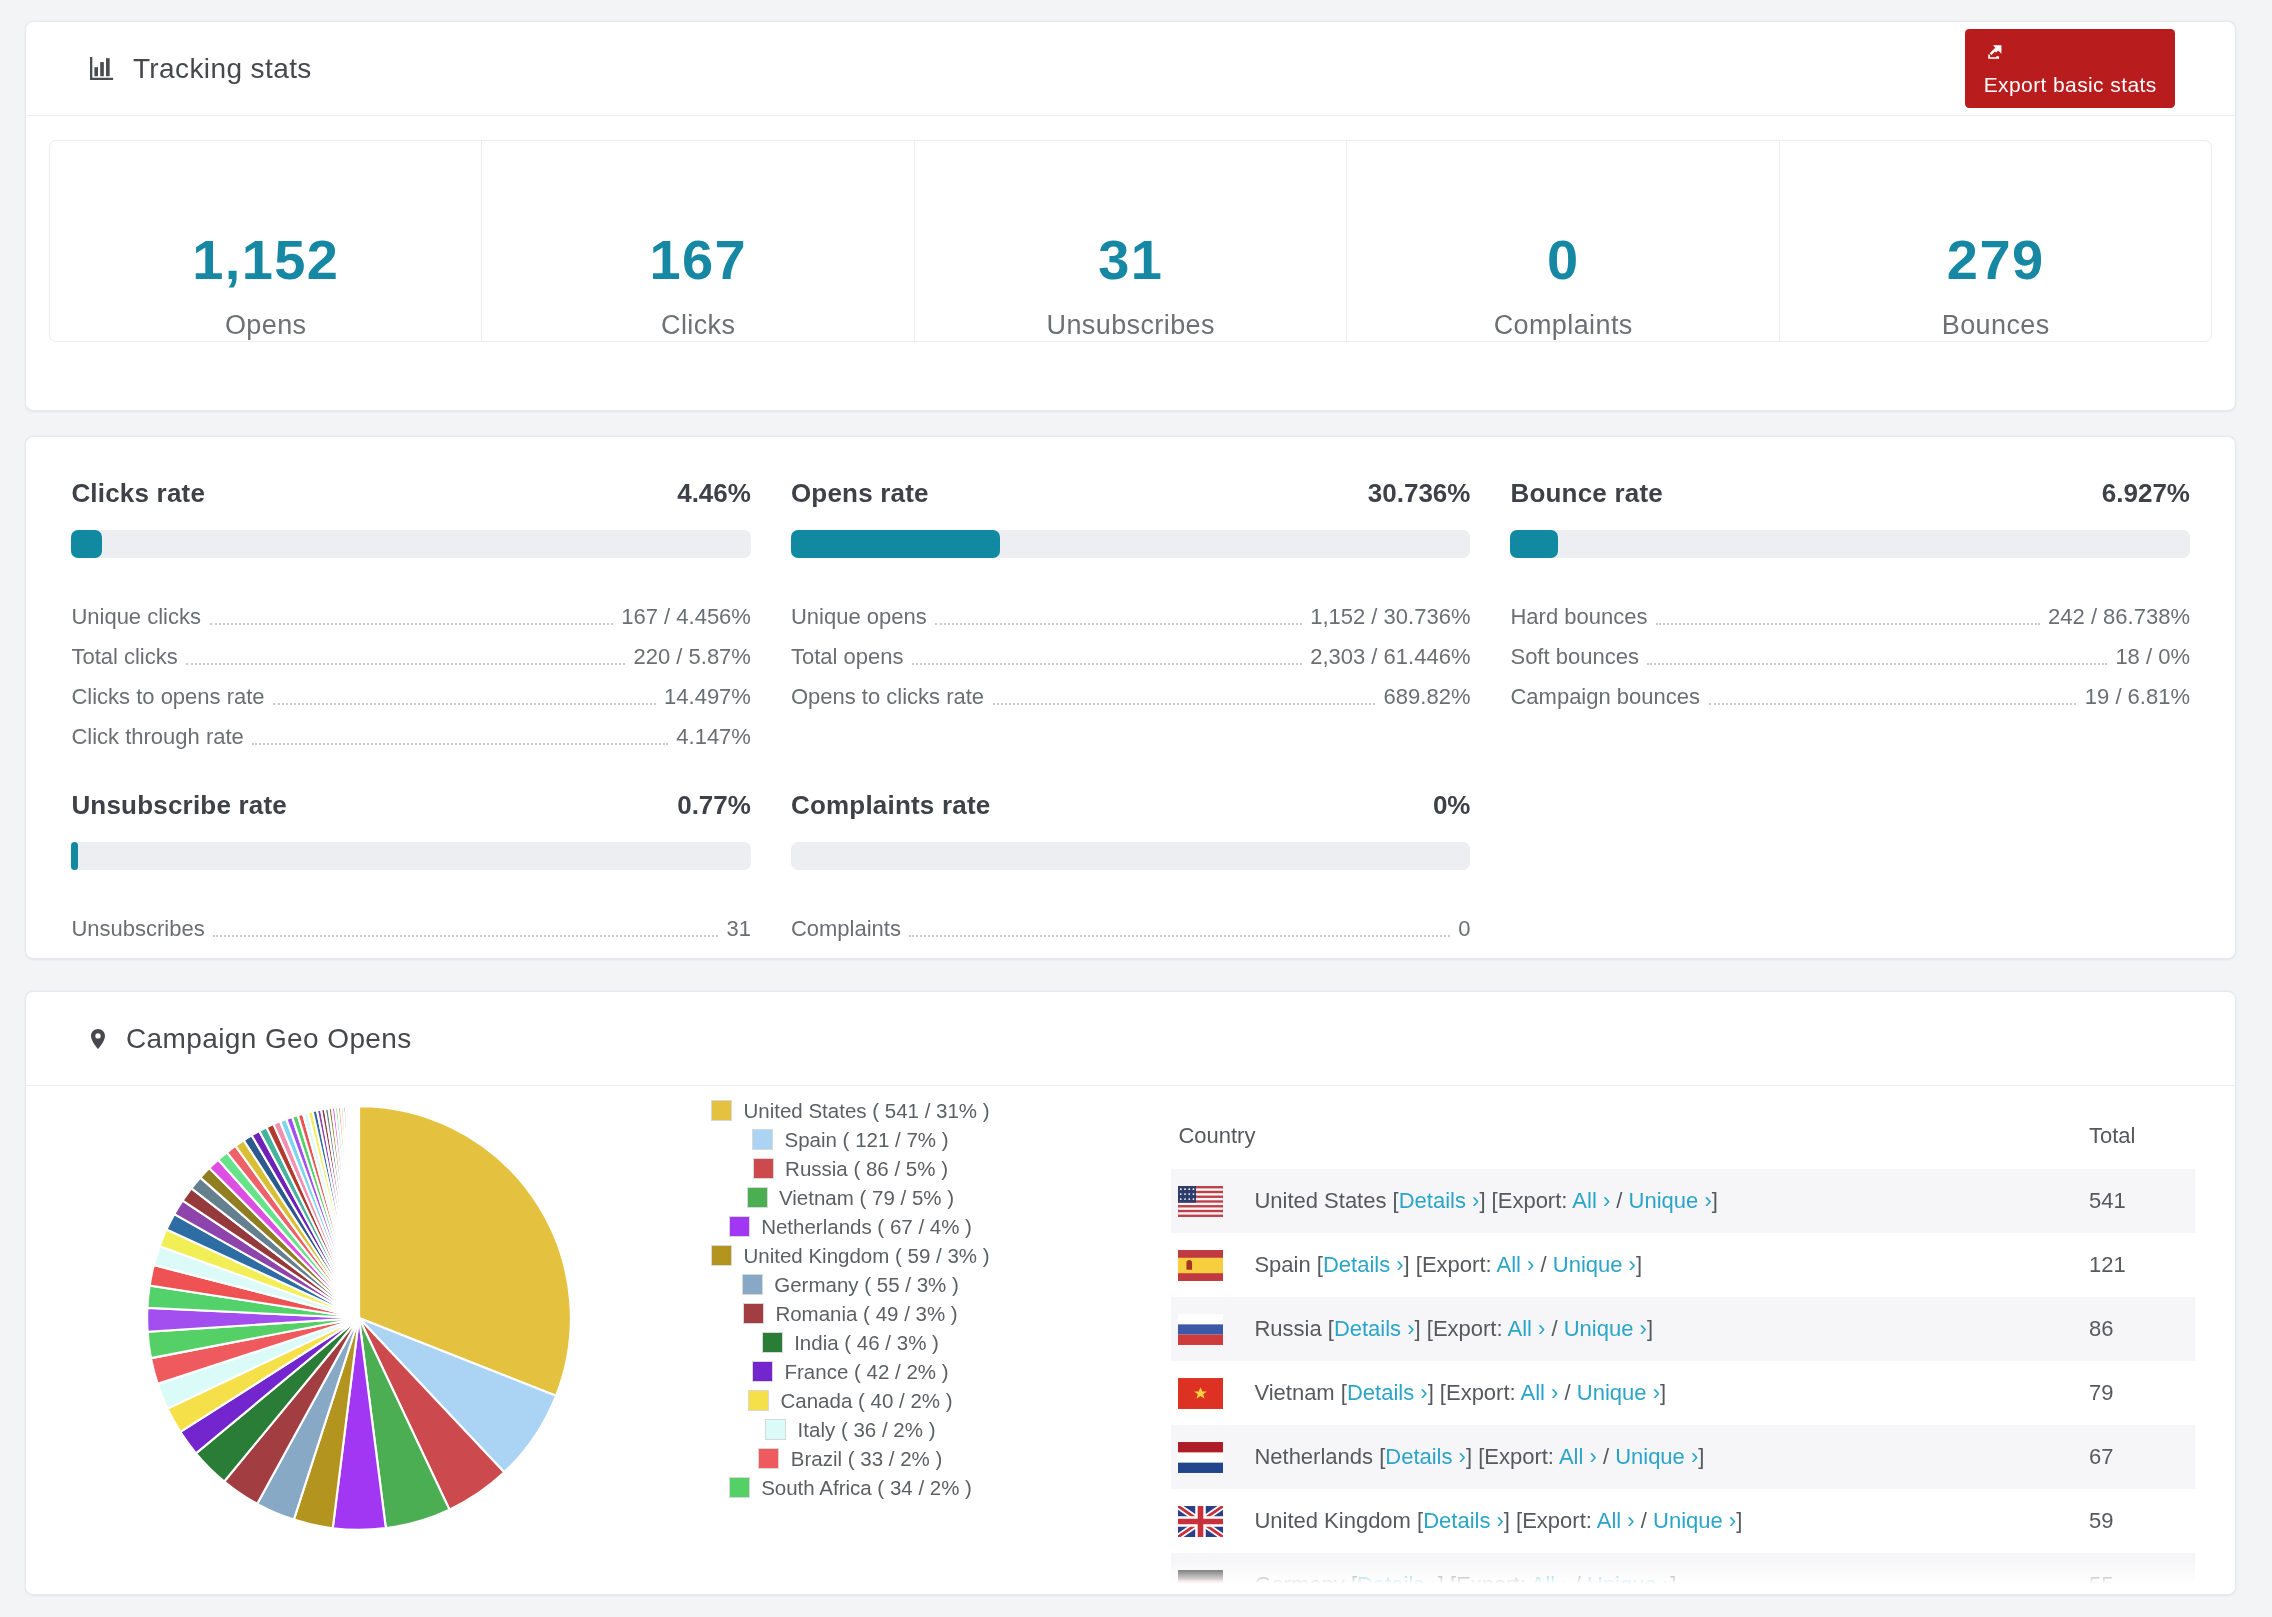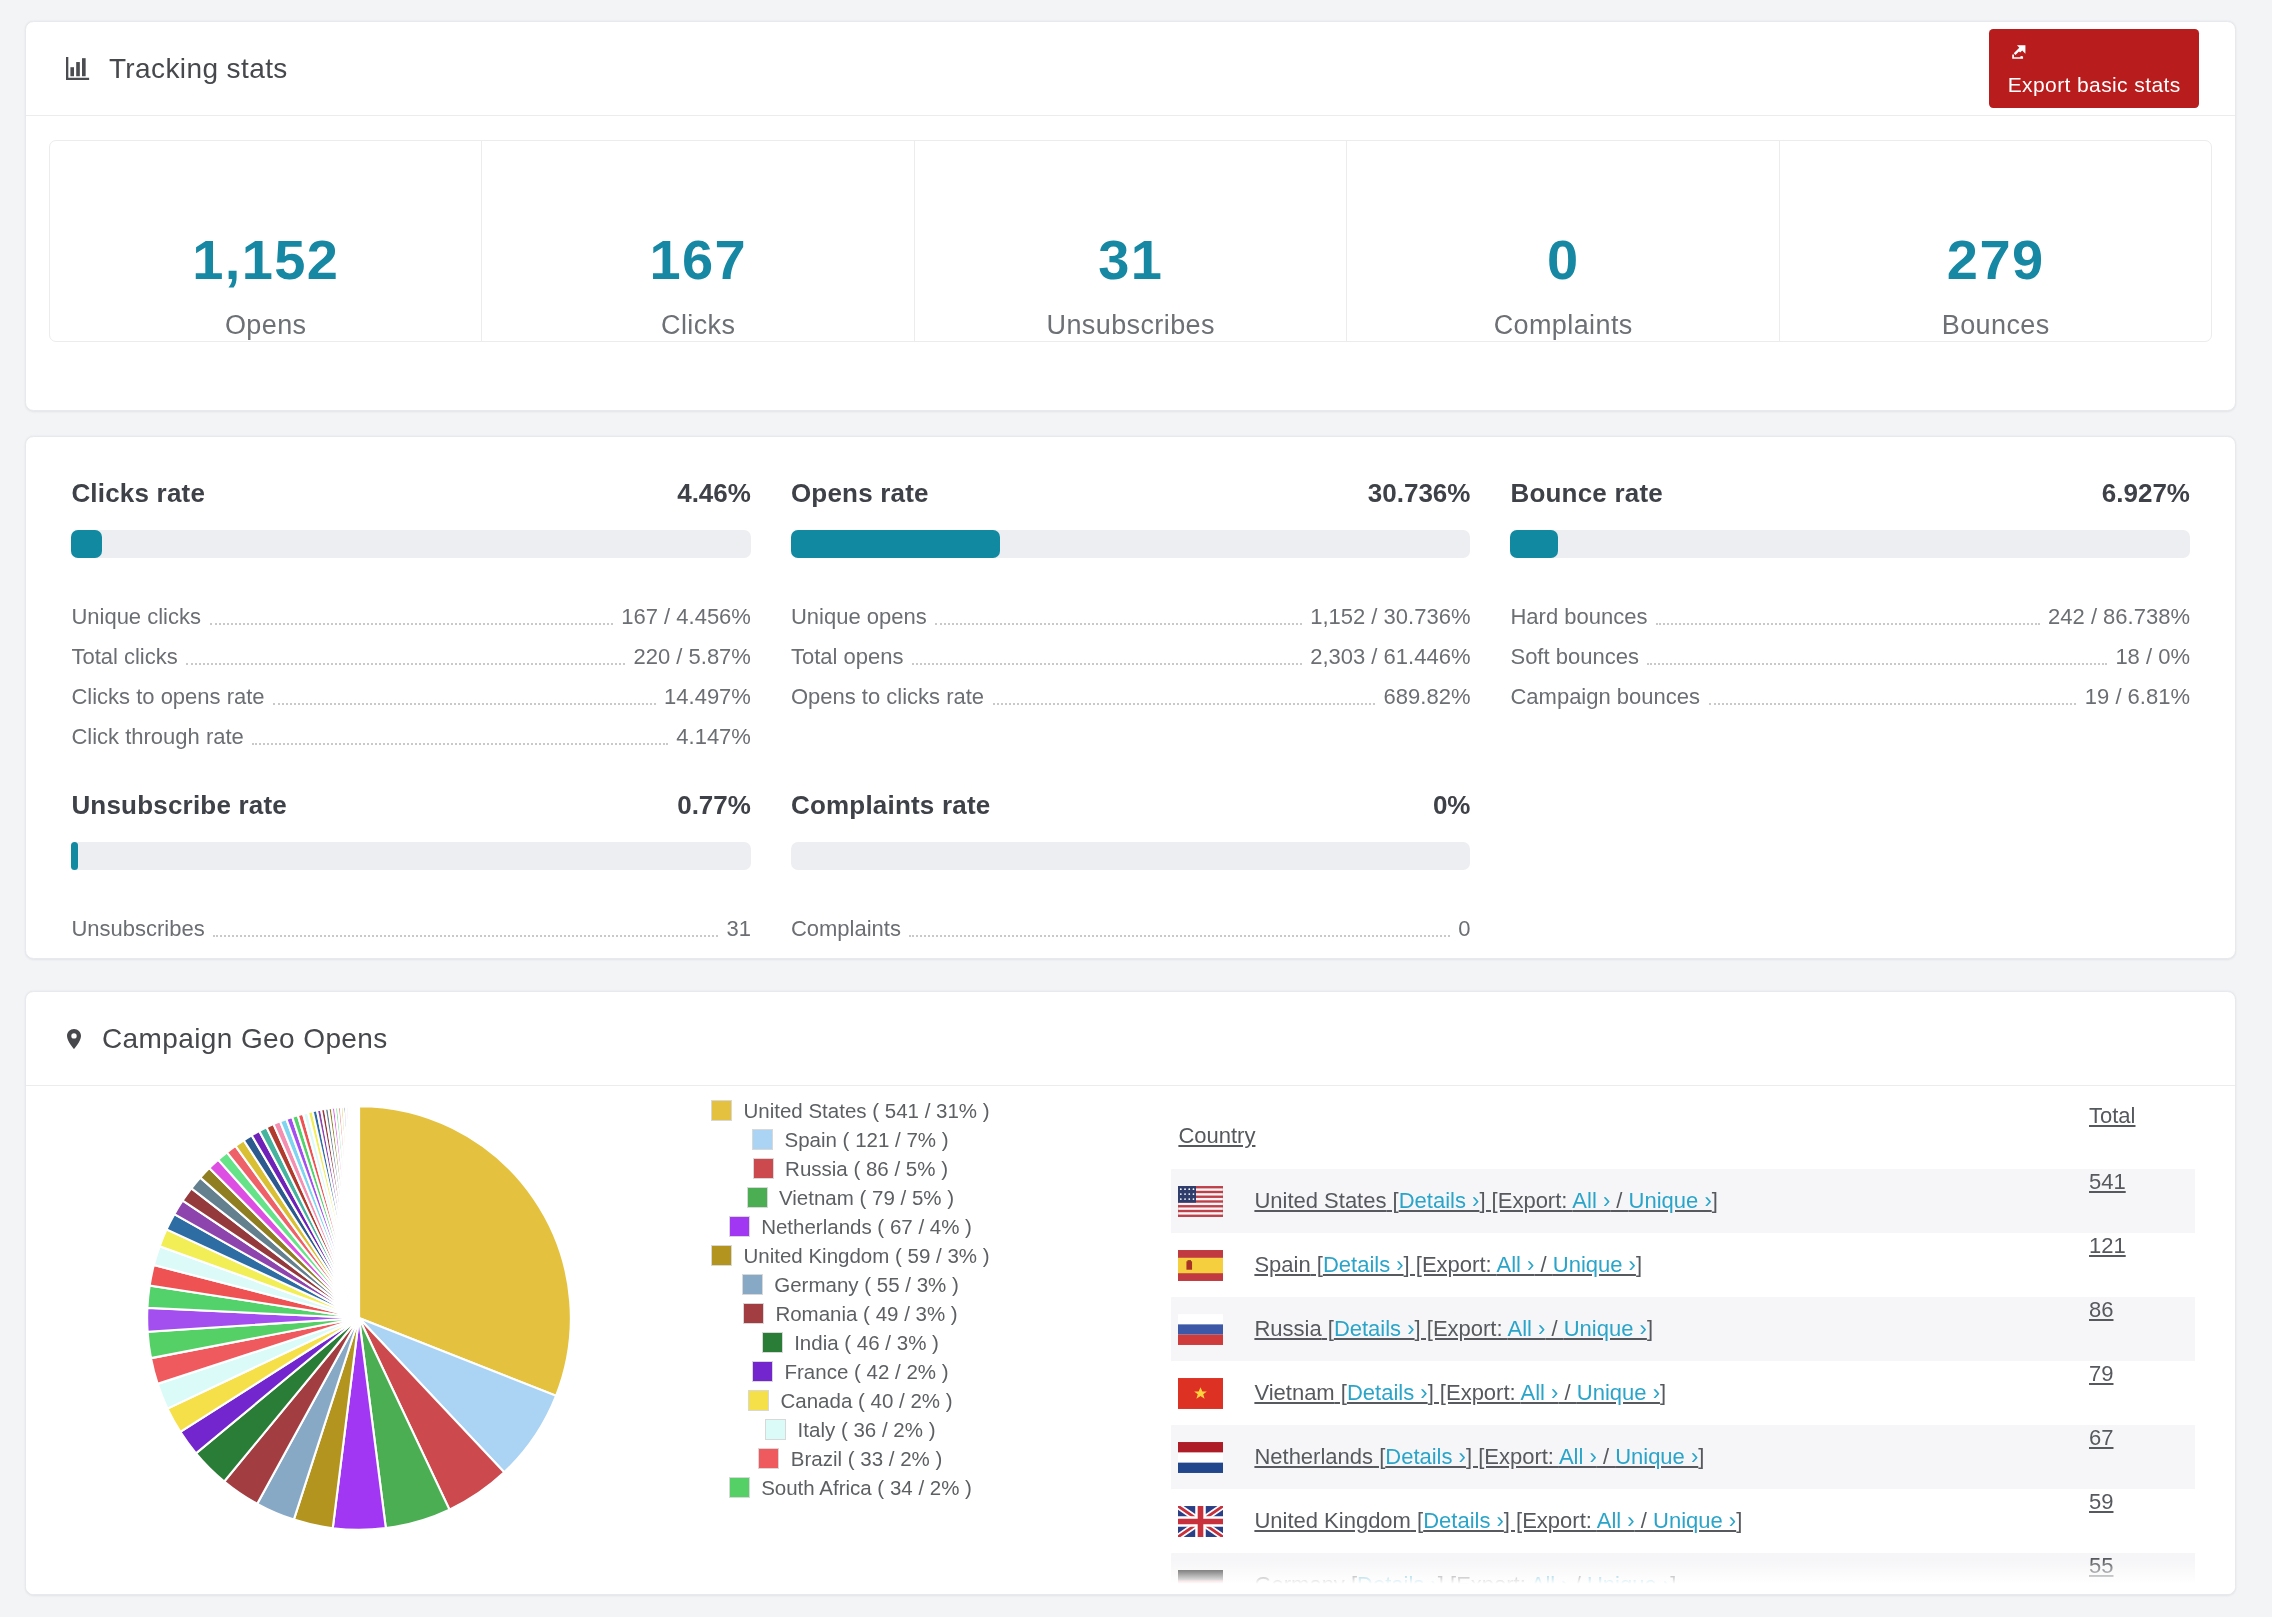--- a/index.html
+++ b/index.html
@@ -1,20 +1,20 @@
 <!DOCTYPE html>
 <html style="font-size:11.3px"><head>
 <meta charset="utf-8">
 <style>
   html,body{margin:0;padding:0;width:2273px;height:1618px;overflow:hidden;
     background:#f3f4f6;font-family:"Liberation Sans","DejaVu Sans",sans-serif;}
   .page{padding:21px 37px 0 25.4px;}
   .card{background:#fff;border:0.7px solid #e7e9ec;border-radius:8.5px;
     box-shadow:0 0.7px 2.1px rgba(30,40,60,.08);}
-  .card-header{height:93px;display:flex;align-items:center;padding:0 36px;
+  .card-header{height:93px;display:flex;align-items:center;padding:0 60px;
     border-bottom:0.7px solid #ececec;}
   .card-title{font-size:28px;color:#46484c;letter-spacing:0.4px;display:flex;align-items:center;gap:15.5px;}
   .card-title svg{display:block;}
   .spacer{flex:1;}
   .btn-export{display:flex;gap:10px;background:#b91c1c;color:#fff;
     border:none;border-radius:4.2px;font-size:21px;letter-spacing:0.4px;padding:11.3px 18.4px;cursor:pointer;
     font-family:inherit;flex-direction:column;}
   
   #summary-tiles{margin:24px 22.6px 0;border:0.7px solid #ececec;border-radius:7px;
     display:flex;height:200px;overflow:hidden;}
@@ -36,21 +36,21 @@
   .detail-row{display:flex;align-items:flex-end;height:40px;font-size:22px;color:#6b6e72;}
   .detail-row .leader{flex:1;border-bottom:2.1px dotted #c9c9c9;margin:0 8.5px;transform:translateY(-5px);}
   
   #card-geo{height:602px;position:relative;overflow:hidden;}
   .geo-body{display:flex;padding:5.6px 40px 0 107px;}
   .pie-wrap{width:452px;}
   .legend{width:332px;margin-left:99px;margin-top:4.2px;list-style:none;padding:0;}
   .legend li{display:flex;align-items:center;height:29px;font-size:20.5px;color:#5d6063;justify-content:center;}
   .legend .swatch{width:21px;height:21px;box-sizing:border-box;border:1.4px solid #d8d8d8;margin-right:11.3px;flex:none;}
   .geo-table{flex:1;margin-left:155px;margin-top:11.3px;}
-  .trow{display:flex;height:64px;padding-left:7px;font-size:22px;color:#56595d;text-decoration:underline;}
+  .trow{display:flex;align-items:center;height:64px;padding-left:7px;font-size:22px;color:#56595d;}
   .trow.head{height:66px;color:#55585c;}
   .col-country{flex:1;display:flex;align-items:center;}
   .col-total{width:106px;}
   .trow.striped{background:#f6f6f8;}
   .flag{width:45px;height:31px;margin-right:31px;flex:none;box-shadow:inset 0 0 0 0.7px rgba(0,0,0,.12);}
   .flag svg{display:block;}
   .country-text a{color:#2aa4c9;text-decoration:none;}
   .fade-overlay{position:absolute;left:0;right:0;bottom:0;height:34px;
     background:linear-gradient(to bottom,rgba(255,255,255,0),#fff 70%);pointer-events:none;}
 </style>

